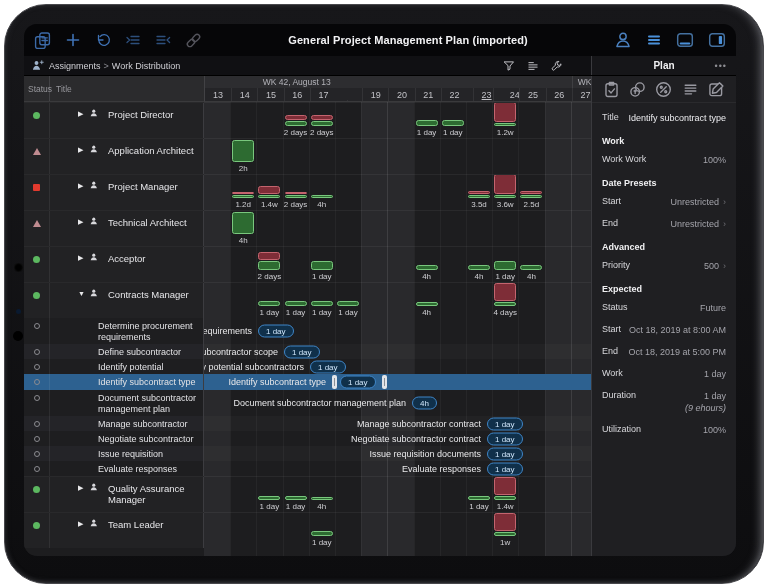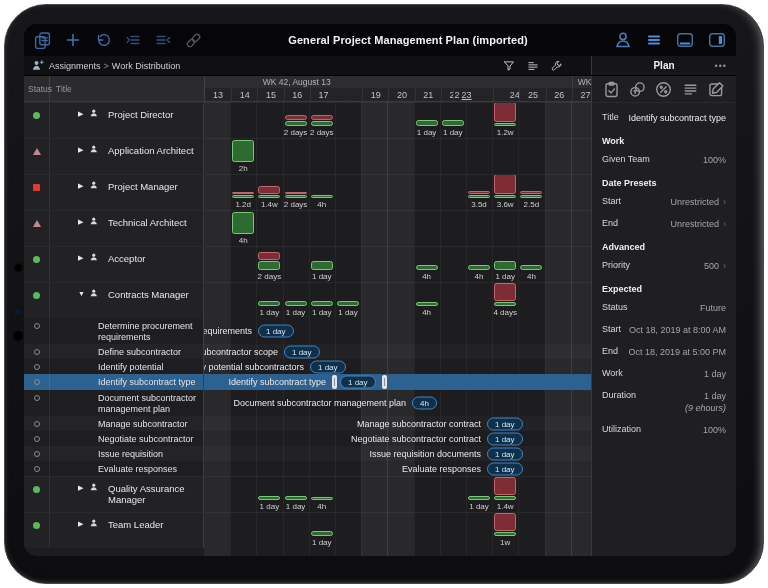--- a/index.html
+++ b/index.html
@@ -220,21 +220,21 @@
               <div class="day-cell" style="left: 0px; width: 26.2px; border-left: none;">13</div>
               <div class="day-cell" style="left: 26.2px; width: 26.2px;">14</div>
               <div class="day-cell" style="left: 52.4px; width: 26.2px;">15</div>
               <div class="day-cell" style="left: 78.6px; width: 26.2px;">16</div>
               <div class="day-cell" style="left: 104.8px; width: 26.2px;">17</div>
               <div class="day-cell" style="left: 142px; width: 26.2px; margin-top: 12px;">18</div>
               <div class="day-cell" style="left: 157.2px; width: 26.2px;">19</div>
               <div class="day-cell" style="left: 183.4px; width: 26.2px;">20</div>
               <div class="day-cell" style="left: 209.6px; width: 26.2px;">21</div>
               <div class="day-cell" style="left: 235.8px; width: 26.2px;">22</div>
-              <div class="day-cell" style="left: 248px; width: 26.2px; text-decoration: underline;">23</div>
+              <div class="day-cell" style="left: 268px; width: 26.2px; text-decoration: underline;">23</div>
               <div class="day-cell" style="left: 288.2px; width: 26.2px; padding-left: 16px;">24</div>
               <div class="day-cell" style="left: 314.4px; width: 26.2px;">25</div>
               <div class="day-cell" style="left: 340.6px; width: 26.2px;">26</div>
               <div class="day-cell" style="left: 366.8px; width: 26.2px;">27</div>
             </div>
         </div>
       </div>
       <div class="rows-wrap">
         <div class="bg-layer">
             <div class="weekend" style="left: 0px; width: 26.2px;"></div>
@@ -691,21 +691,21 @@
             </svg>
           </span>
         </div>
       <div class="fields" id="fields-host">
           <div class="f-row">
             <span class="f-label">Title</span>
             <span class="f-value strong">Identify subcontract type</span>
           </div>
           <div class="f-head">Work</div>
           <div class="f-row">
-            <span class="f-label">Given Team</span>
+            <span class="f-label">Work Work</span>
             <span class="f-value">100%</span>
           </div>
           <div class="f-head">Date Presets</div>
           <div class="f-row">
             <span class="f-label">Start</span>
             <span class="f-value">Unrestricted<span class="chev">›</span></span>
           </div>
           <div class="f-row">
             <span class="f-label">End</span>
             <span class="f-value">Unrestricted<span class="chev">›</span></span>

